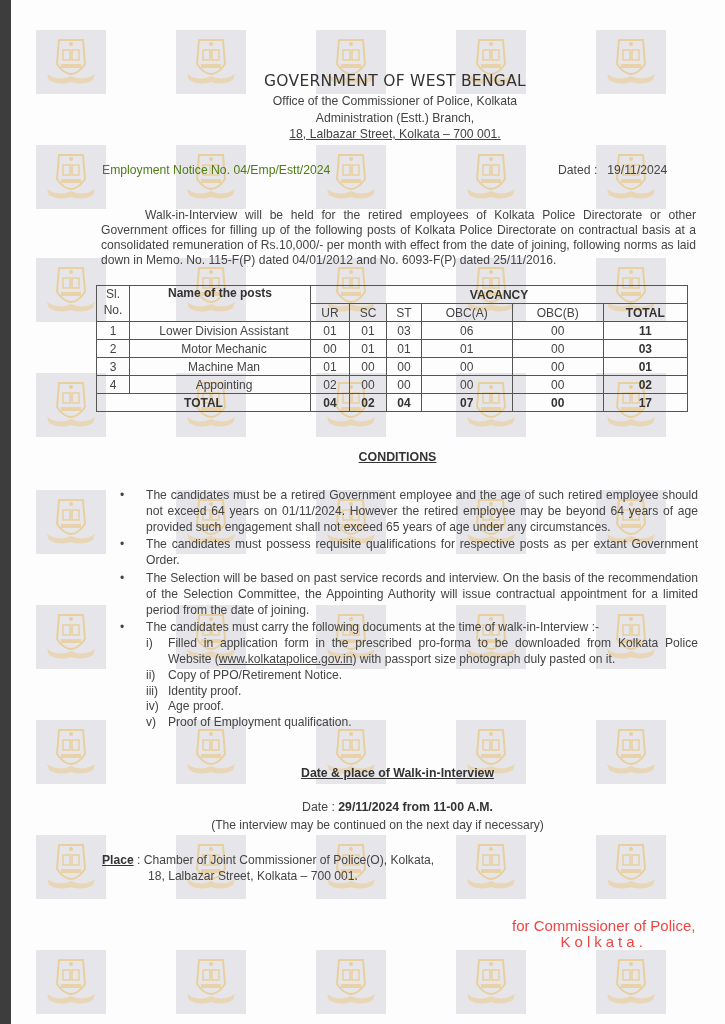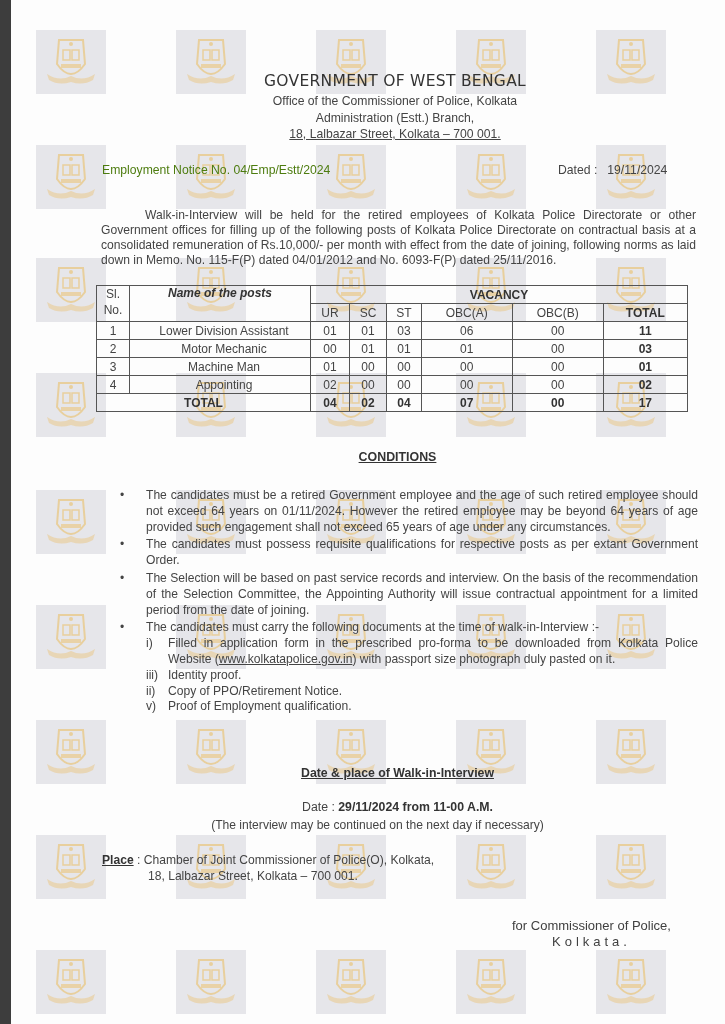--- a/index.html
+++ b/index.html
@@ -72,21 +72,21 @@
     position: absolute; left: 0; width: 795px; top: 766px; text-align: center;
     font-size: 12.3px; font-weight: bold; text-decoration: underline; color: #333;
   }
   .date-line { position: absolute; left: 0; width: 795px; top: 800px; text-align: center; font-size: 12.3px; color: #444; }
   .date-line .v { font-weight: bold; color: #333; }
   .note-line { position: absolute; left: 0; width: 755px; top: 818px; text-align: center; font-size: 12.1px; color: #444; }
   .place { position: absolute; left: 102px; top: 852px; font-size: 12.1px; color: #444; line-height: 16px; }
   .place .lbl { font-weight: bold; text-decoration: underline; color: #333; }
   .place .l2 { padding-left: 46px; display: block; }
 
-  .sig { position: absolute; left: 512px; top: 918px; font-size: 13px; color: #404040; line-height: 16px; text-align: center; }
+  .sig { position: absolute; left: 512px; top: 918px; font-size: 15px; color: #ef4444; line-height: 16px; text-align: center; }
   .sig .city { letter-spacing: 4px; display: block; }
 </style>
 </head>
 <body>
 
 <div class="left-strip"></div>
 
 <div class="wm-layer" id="wm-layer">
     <div class="wm" style="left: 36px; top: 30px; background: rgb(230, 230, 234);">
       <svg viewBox="0 0 60 56">
@@ -550,21 +550,21 @@
   <div class="dated">
     <span>Dated :</span><span class="v">19/11/2024</span>
   </div>
 
   <div class="intro"><span class="indent"></span><span>Walk-in-Interview will be held for the retired employees of Kolkata Police Directorate or other Government offices for filling up of the following posts of Kolkata Police Directorate on contractual basis at a consolidated remuneration of Rs.10,000/- per month with effect from the date of joining, following norms as laid down in Memo. No. 115-F(P) dated 04/01/2012 and No. 6093-F(P) dated 25/11/2016.</span></div>
 
   <table class="vac">
     <thead>
       <tr>
         <th class="col-sl" rowspan="2" style="vertical-align:top;line-height:16px;">Sl. No.</th>
-        <th class="col-name b" rowspan="2" style="vertical-align:top;font-style:italic;">Name of the posts</th>
+        <th class="col-name b" rowspan="2" style="vertical-align:top;">Name of the posts</th>
         <th colspan="6" class="b">VACANCY</th>
       </tr>
       <tr id="col-head-row">
           <th>UR</th>
           <th>SC</th>
           <th>ST</th>
           <th>OBC(A)</th>
           <th>OBC(B)</th>
           <th class="b">TOTAL</th>
         </tr>
@@ -622,22 +622,23 @@
       </tbody>
   </table>
 
   <div class="conditions-title">CONDITIONS</div>
   <ul class="cond-list" id="cond-list">
       <li><span class="bullet">•</span><span>The candidates must be a retired Government employee and the age of such retired employee should not exceed 64 years on 01/11/2024. However the retired employee may be beyond 64 years of age provided such engagement shall not exceed 65 years of age under any circumstances.</span></li>
       <li><span class="bullet">•</span><span>The candidates must possess requisite qualifications for respective posts as per extant Government Order.</span></li>
       <li><span class="bullet">•</span><span>The Selection will be based on past service records and interview. On the basis of the recommendation of the Selection Committee, the Appointing Authority will issue contractual appointment for a limited period from the date of joining.</span></li>
       <li><span class="bullet">•</span><span>The candidates must carry the following documents at the time of walk-in-Interview :-</span><ul class="docs">
           <li><span class="num">i)</span><span>Filled in application form in the prescribed pro-forma to be downloaded from Kolkata Police Website (</span><a class="link">www.kolkatapolice.gov.in</a><span>) with passport size photograph duly pasted on it.</span></li>
+          <li><span class="num">ii)</span><span>Copy of PPO/Retirement Notice.</span></li>
           <li><span class="num">iii)</span><span>Identity proof.</span></li>
-          <li><span class="num">ii)</span><span>Copy of PPO/Retirement Notice.</span></li>
+          <li><span class="num">iv)</span><span>Age proof.</span></li>
           <li><span class="num">v)</span><span>Proof of Employment qualification.</span></li>
         </ul></li>
     </ul>
 
   <div class="dp-title">Date &amp; place of Walk-in-Interview</div>
   <div class="date-line">
     <span>Date :</span>
     <span class="v">29/11/2024 from 11-00 A.M.</span>
   </div>
   <div class="note-line">(The interview may be continued on the next day if necessary)</div>

